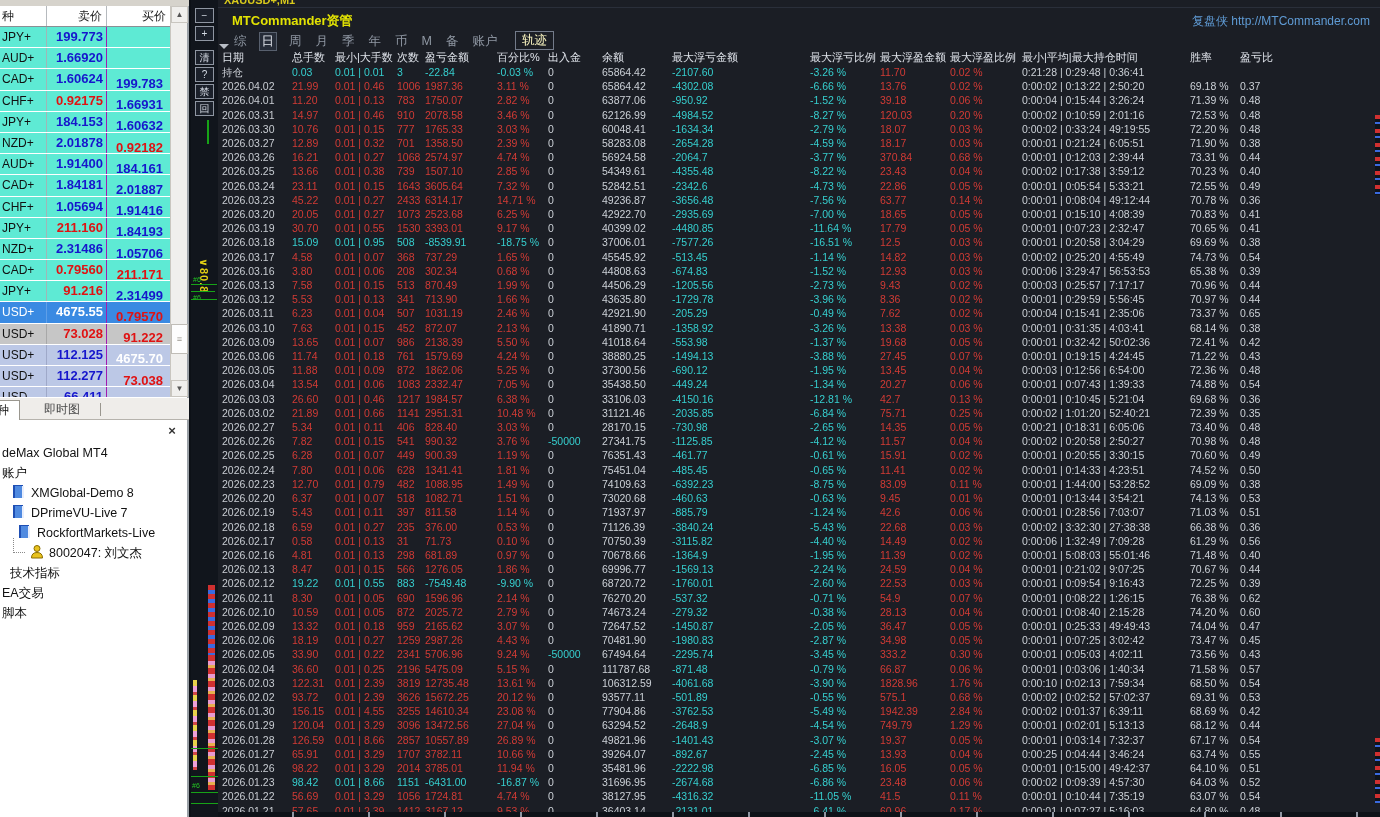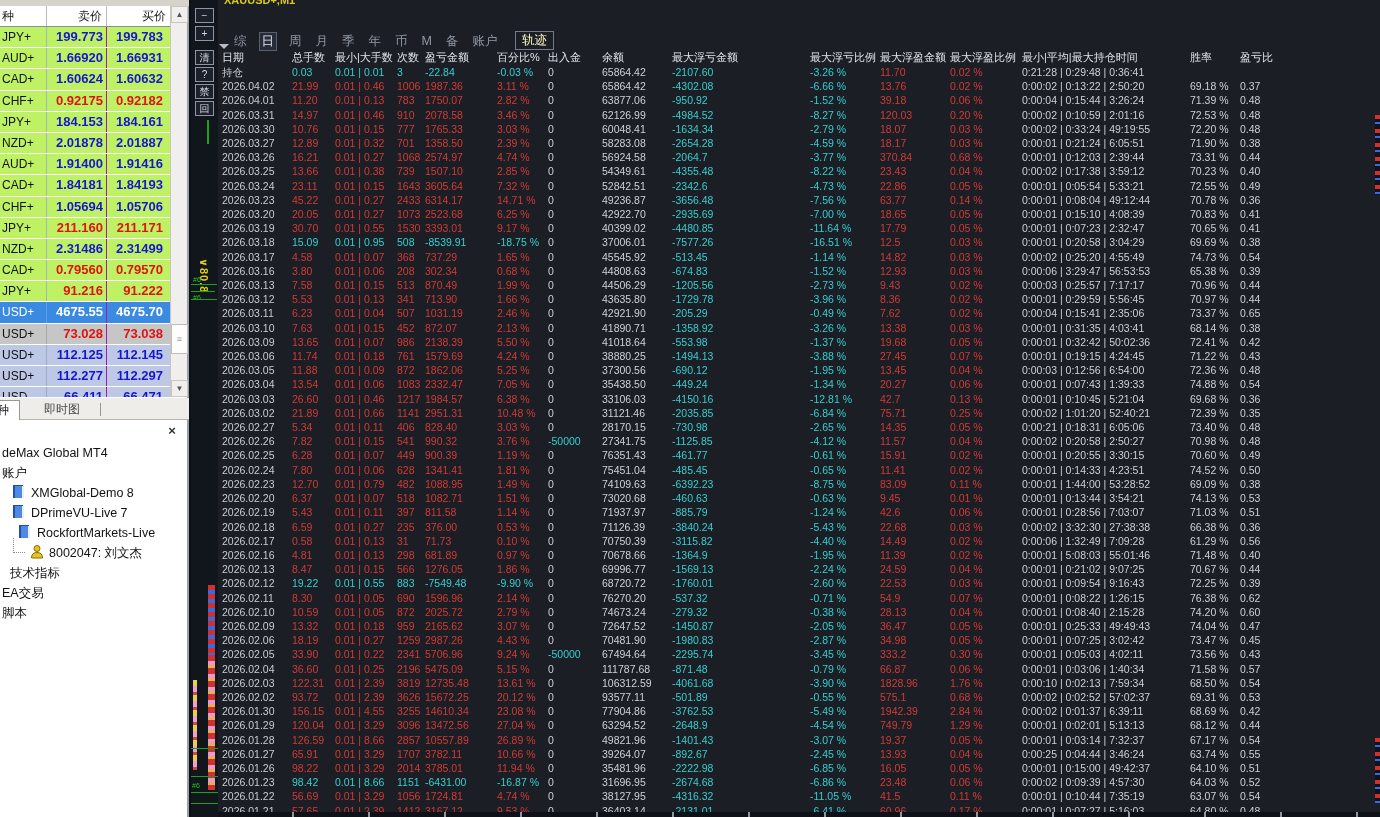--- a/index.html
+++ b/index.html
@@ -12,22 +12,22 @@
   .mw-head { position:absolute; left:0; top:6px; width:170px; height:21px; display:flex; background:#ffffff;
     border-bottom:1px solid #8a8f94; font-size:12px; color:#1a1a1a; }
   .mw-head div { line-height:21px; }
   .mw-col-sym { width:47px; padding-left:2px; border-right:1px solid #b6babe; }
   .mw-col-bid { width:60px; text-align:right; padding-right:4px; border-right:1px solid #b6babe; }
   .mw-col-ask { width:63px; text-align:right; padding-right:4px; }
   #mw-rows { position:absolute; left:0; top:27px; width:170px; height:370px; overflow:hidden; }
   .mw-row { display:flex; height:21.2px; font-size:13px; font-weight:700; border-bottom:1px solid #ffffff; }
   .mw-row .mw-sym { width:47px; padding-left:2px; font-weight:400; font-size:12px; color:#111; border-right:1px solid #9fb7b7; line-height:20px;}
   .mw-row .mw-bid { width:60px; text-align:right; padding-right:3px; border-right:1px solid #a21caf; line-height:20px;}
-  .mw-row .mw-ask { width:63px; text-align:right; padding-right:7px; line-height:20px;}
-  .bg-cyan { background:#bef264; }
+  .mw-row .mw-ask { width:63px; text-align:right; padding-right:7px; line-height:20px;margin-top:47px;}
+  .bg-cyan { background:#5eead4; }
   .bg-selected { background:#3a8ae2; }
   .bg-selected .mw-sym { color:#fff; border-right-color:#5f9fe8; }
   .bg-gray { background:#c6c6c6; }
   .bg-gray .mw-sym { border-right-color:#a8a8a8; }
   .bg-lav { background:#bcc8e6; }
   .bg-lav .mw-sym { border-right-color:#9fa9c9; }
   .p-up { color:#1616cc; } .p-down { color:#e01212; } .p-sel { color:#ffffff; }
 
   
   #mw-scroll { position:absolute; left:170px; top:6px; width:17px; height:391px; background:#f0efed; border-left:1px solid #c9c6c0; }
@@ -259,20 +259,24 @@
   <div class="cblock" style="left:2px; top:680px; height:90px; width:4px; background-image:repeating-linear-gradient(to bottom,#e6d24a 0,#e6d24a 6px,#eda0d8 6px,#eda0d8 12px,#d24545 12px,#d24545 15px);"></div>
   <div class="gline" style="left:0; top:748px; width:27px;"></div>
   <div class="gline" style="left:0; top:776px; width:27px;"></div>
   <span class="glabel" style="left:1px; top:782px;">#6</span>
   <div class="gline" style="left:0; top:792px; width:27px;"></div>
   <div class="gline" style="left:0; top:803px; width:27px;"></div>
 </div>
 
 <div id="panel">
   <div id="chart-title-sliver">XAUUSD+,M1</div>
+  <div id="panel-header">
+    <div id="panel-title">MTCommander资管</div>
+    <div id="panel-link">复盘侠 http://MTCommander.com</div>
+  </div>
   <div id="toolbar">
     <span class="tb-item">综</span>
     <span class="tb-item active">日</span>
     <span class="tb-item">周</span>
     <span class="tb-item">月</span>
     <span class="tb-item">季</span>
     <span class="tb-item">年</span>
     <span class="tb-item">币</span>
     <span class="tb-item">M</span>
     <span class="tb-item">备</span>

